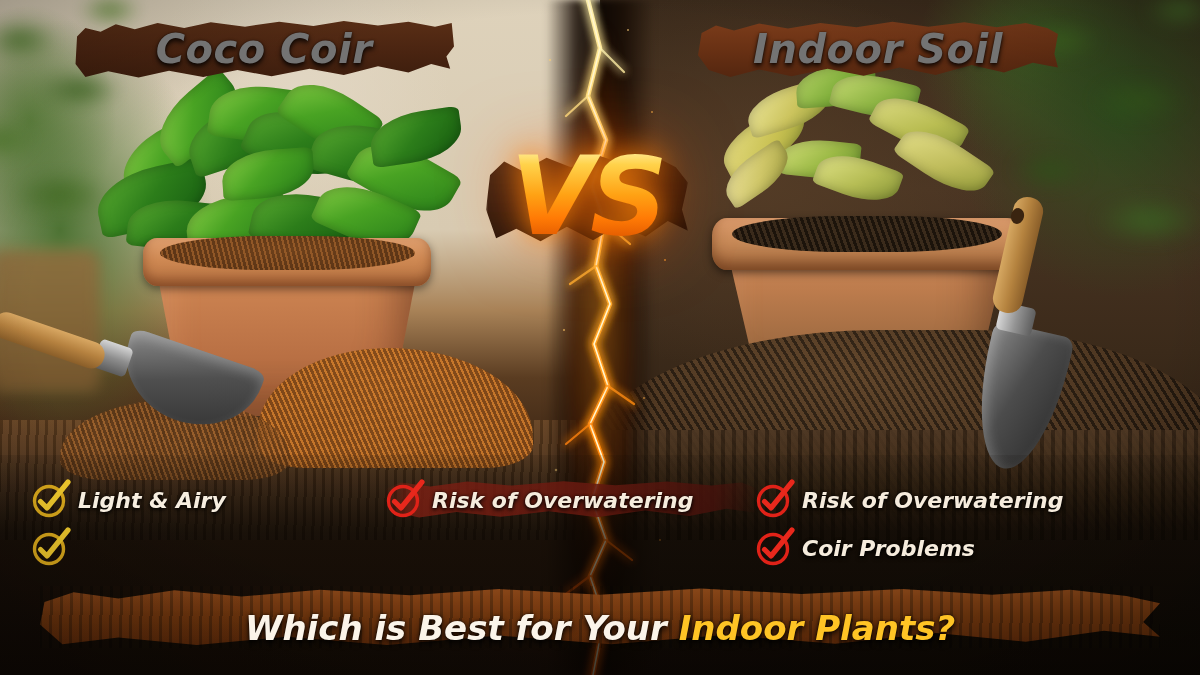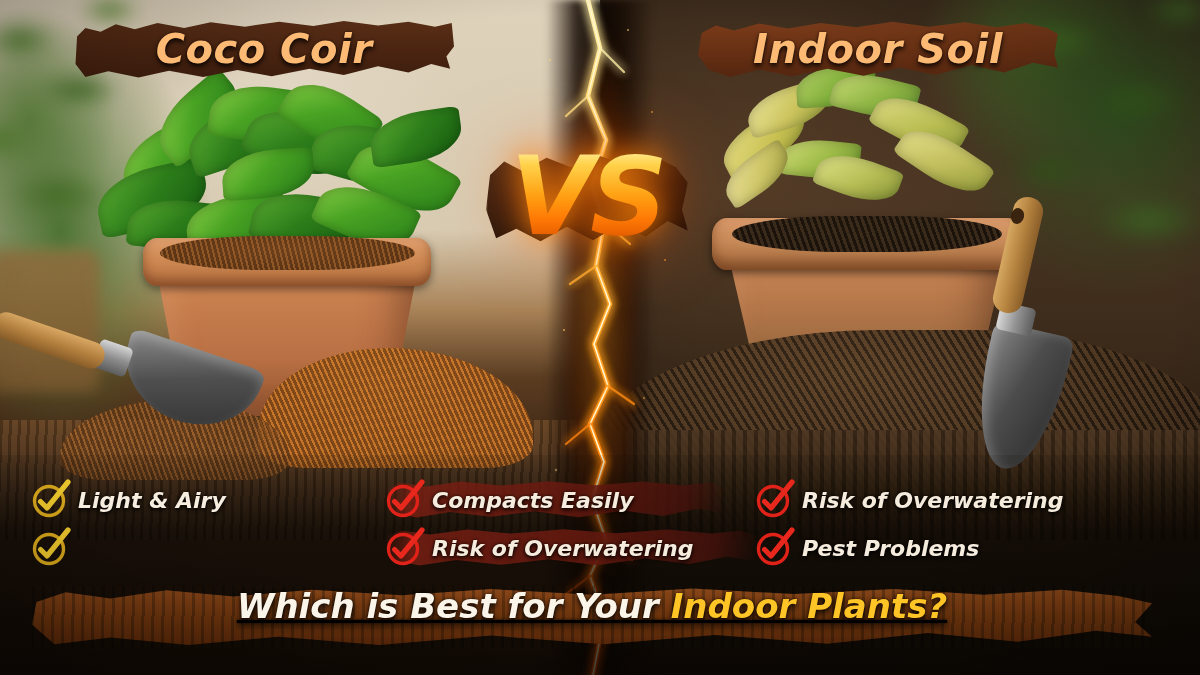--- a/index.html
+++ b/index.html
@@ -249,21 +249,21 @@
       64% 14%, 74% 7%, 83% 15%, 91% 8%, 97% 16%, 100% 26%,
       99% 58%, 100% 80%, 93% 72%, 85% 88%, 76% 76%, 66% 92%, 56% 80%,
       46% 93%, 36% 82%, 26% 94%, 17% 83%, 9% 95%, 3% 84%, 0% 60%
     );
     box-shadow:0 4px 12px rgba(0,0,0,.55);
   }
   .banner .title{
     position:relative; z-index:2;
     font-family:"DejaVu Sans", sans-serif;
     font-weight:700; font-style:italic;
-    font-size:40px; letter-spacing:.5px; color:#fdba74;
+    font-size:40px; letter-spacing:.5px; color:#737373;
     text-shadow:0 3px 5px rgba(0,0,0,.85), 0 0 2px rgba(0,0,0,.6);
     white-space:nowrap;
   }
 
   
   .vs-wrap{
     position:absolute; left:482px; top:132px; width:210px; height:130px;
     display:flex; align-items:center; justify-content:center;
   }
   .vs-smear{
@@ -309,22 +309,22 @@
     font-family:"DejaVu Sans", sans-serif;
     font-weight:700; font-style:italic; font-size:22px;
     color:#f6ecdd; white-space:nowrap;
     text-shadow:0 2px 4px rgba(0,0,0,.9), 0 0 3px rgba(0,0,0,.7);
     position:relative; z-index:2;
   }
   .flabel.gold-side{ color:#f7eee0; }
 
   
   .bottom-banner{
-    position:absolute; left:32px; top:586px; width:1120px; height:62px;
-    display:flex; align-items:flex-start; justify-content:center;text-decoration:underline;
+    position:absolute; left:40px; top:586px; width:1120px; height:62px;
+    display:flex; align-items:flex-end; justify-content:center;
   }
   .bottom-banner .brush{
     position:absolute; inset:0;
     background:linear-gradient(180deg,#8a4a1c,#70380f 45%,#59290a 100%);
     clip-path:polygon(
       0.4% 26%, 3% 10%, 7% 20%, 12% 7%, 18% 17%, 25% 6%, 33% 15%, 41% 5%,
       50% 14%, 59% 4%, 68% 13%, 77% 5%, 85% 14%, 92% 6%, 97% 16%, 100% 28%,
       98.5% 58%, 100% 82%, 95% 72%, 88% 90%, 80% 76%, 71% 93%, 61% 79%,
       51% 94%, 41% 80%, 31% 95%, 22% 82%, 14% 95%, 7% 83%, 2% 94%, 0% 62%
     );
@@ -490,30 +490,20 @@
           <svg viewBox="0 0 46 46">
             <circle cx="21" cy="25" r="14.5" fill="none" stroke="#e0ad1c" stroke-width="3.4"></circle>
             <path d="M12.5,25.5 L19,32 L40,6" fill="none" stroke="#f7cf2e" stroke-width="5.2" stroke-linecap="round" stroke-linejoin="round"></path>
           </svg>
         </span>
       </div>
     </div>
 
     <div class="fcol col-b">
       <div class="frow">
-        <div class="redbar"></div>
-        <span class="check">
-          <svg viewBox="0 0 46 46">
-            <circle cx="21" cy="25" r="14.5" fill="none" stroke="#e02218" stroke-width="3.4"></circle>
-            <path d="M12.5,25.5 L19,32 L40,6" fill="none" stroke="#e8281c" stroke-width="5.2" stroke-linecap="round" stroke-linejoin="round"></path>
-          </svg>
-        </span>
-        <span class="flabel">Compacts Easily</span>
-      </div>
-      <div class="frow">
         <div class="redbar w2"></div>
         <span class="check">
           <svg viewBox="0 0 46 46">
             <circle cx="21" cy="25" r="14.5" fill="none" stroke="#e02218" stroke-width="3.4"></circle>
             <path d="M12.5,25.5 L19,32 L40,6" fill="none" stroke="#e8281c" stroke-width="5.2" stroke-linecap="round" stroke-linejoin="round"></path>
           </svg>
         </span>
         <span class="flabel">Risk of Overwatering</span>
       </div>
     </div>
@@ -528,21 +518,21 @@
         </span>
         <span class="flabel">Risk of Overwatering</span>
       </div>
       <div class="frow">
         <span class="check">
           <svg viewBox="0 0 46 46">
             <circle cx="21" cy="25" r="14.5" fill="none" stroke="#e02218" stroke-width="3.4"></circle>
             <path d="M12.5,25.5 L19,32 L40,6" fill="none" stroke="#e8281c" stroke-width="5.2" stroke-linecap="round" stroke-linejoin="round"></path>
           </svg>
         </span>
-        <span class="flabel">Pest Problems</span>
+        <span class="flabel">Coir Problems</span>
       </div>
     </div>
   </div>
 
   <div class="bottom-banner">
     <div class="brush"></div>
     <div class="streaks"></div>
     <div class="headline">
       <span>Which is Best for Your</span>
       <span class="hl">Indoor Plants?</span>

